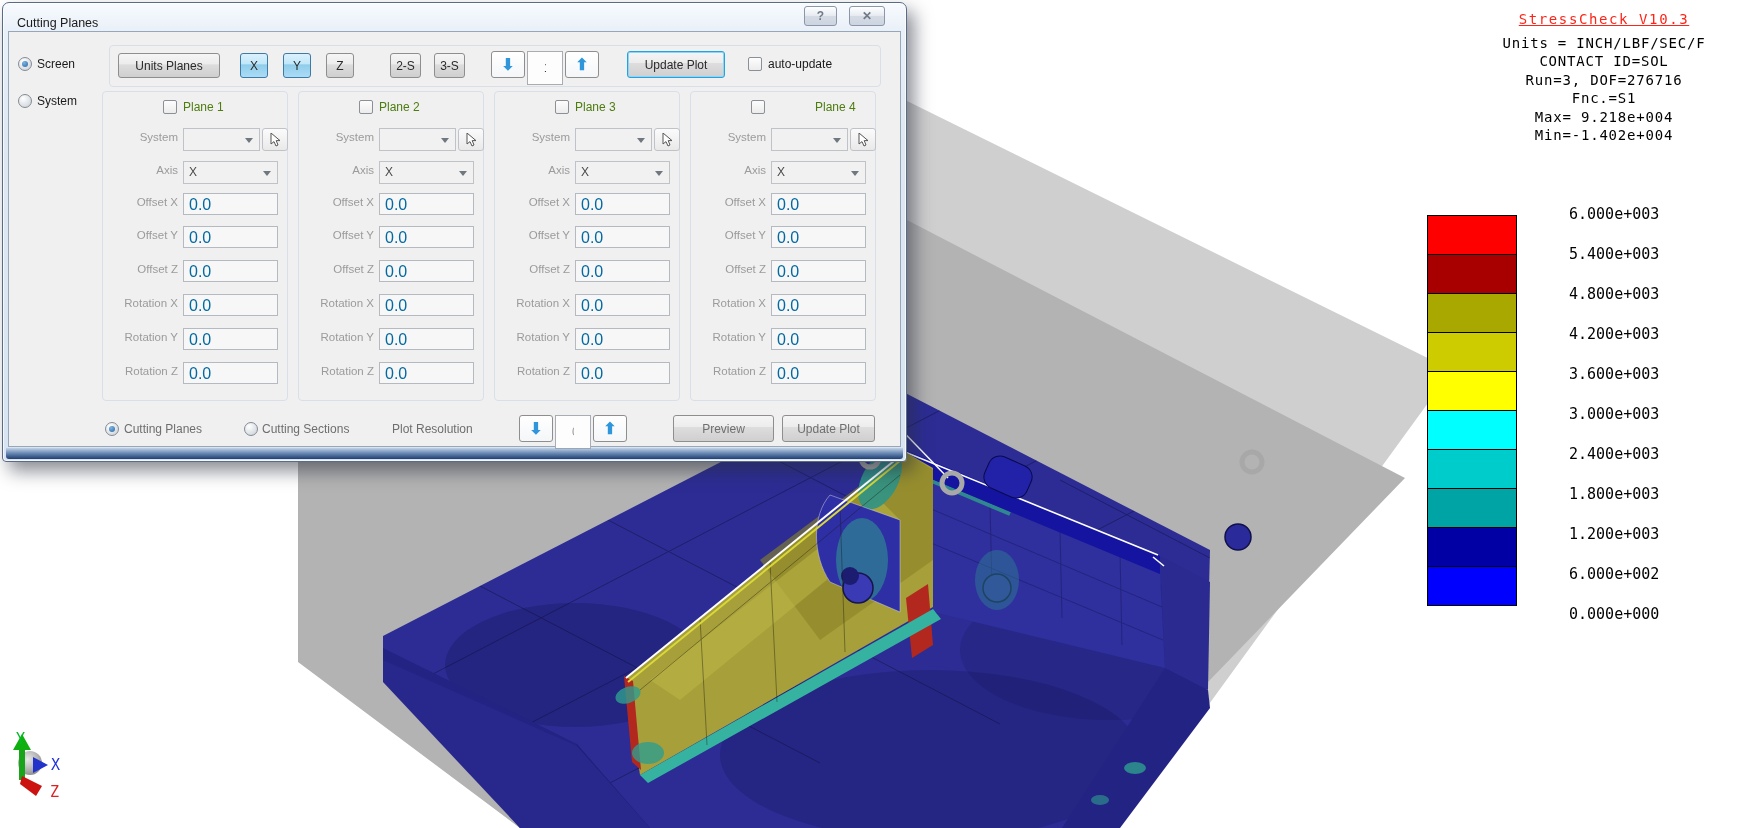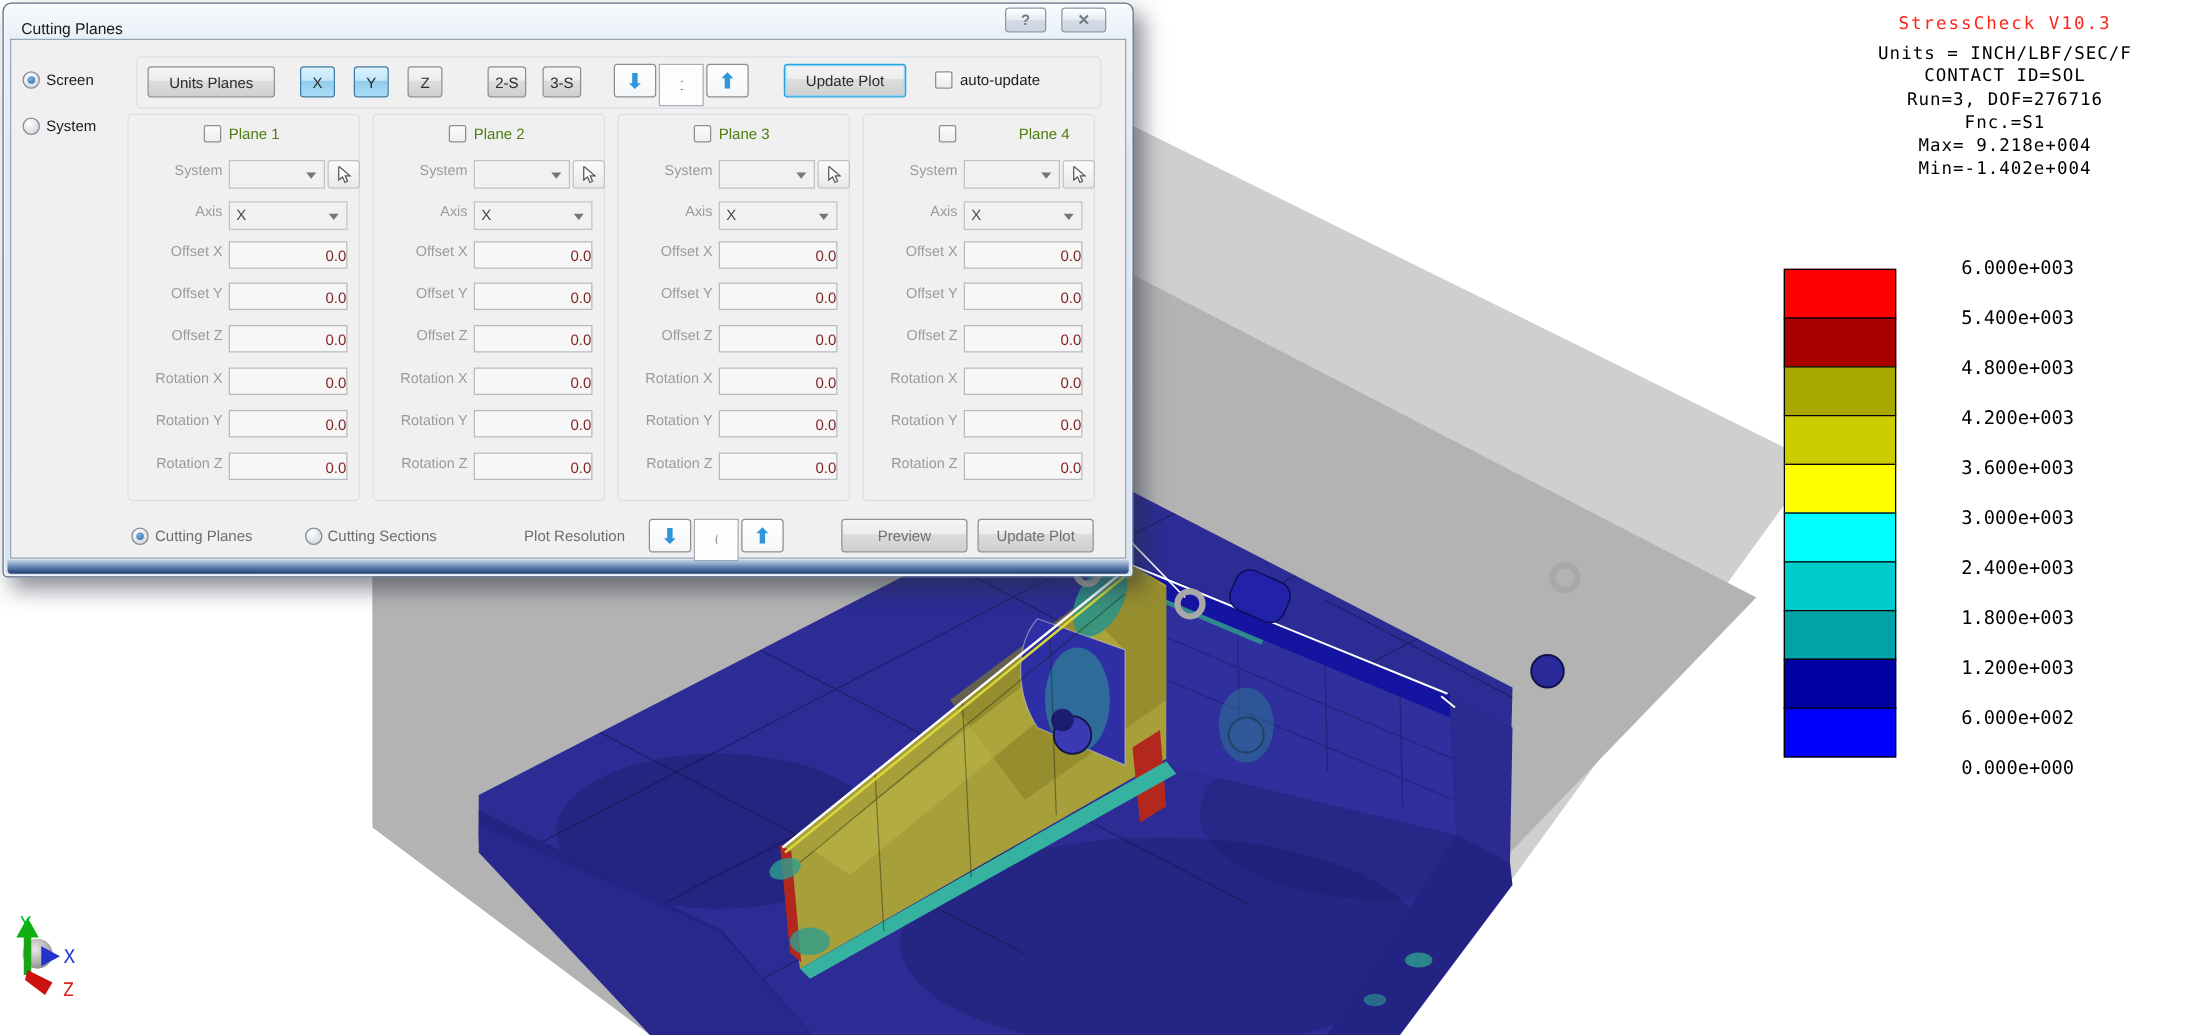--- a/index.html
+++ b/index.html
@@ -54,21 +54,21 @@
   .rlabel.gray{color:#6e6e6e;}
   
   .panel{position:absolute;top:88px;width:186px;height:310px;border:1px solid #d9dfe7;border-radius:4px;box-sizing:border-box;}
   .panel .p-lbl{position:absolute;left:4px;width:71px;text-align:right;font-size:11.5px;color:#9b9b9b;white-space:nowrap;}
   .panel .p-title-lbl{position:absolute;font-size:12px;color:#4d7c0f;white-space:nowrap;}
   .sel{position:absolute;box-sizing:border-box;border:1px solid #bfc3c8;background:#f1f1f1;height:23px;}
   .sel .val{position:absolute;left:5px;top:3px;font-size:12px;color:#4a4a4a;}
   .sel .chev{position:absolute;right:6px;top:9px;width:0;height:0;border-left:4px solid transparent;
        border-right:4px solid transparent;border-top:5px solid #6f777f;}
   .fld{position:absolute;box-sizing:border-box;border:1px solid #b5bac0;background:#f7f7f7;height:22px;
-       font-size:12px;color:#7f1d1d;padding:2px 0 0 5px;text-align:right;}
+       font-size:16px;color:#0369a1;padding:2px 0 0 5px;}
   .pick{position:absolute;box-sizing:border-box;width:26px;height:23px;border:1px solid #bfc3c8;
        border-radius:3px;background:linear-gradient(180deg,#fbfbfb,#e9e9e9);
        display:flex;align-items:center;justify-content:center;}
 </style>
 </head>
 <body>
 <div id="stage">
 
 <svg id="scene" viewBox="0 0 1763 828">
   <defs>
@@ -207,21 +207,21 @@
       <div class="lg-label" style="top: 150px;">3.600e+003</div>
       <div class="lg-label" style="top: 190px;">3.000e+003</div>
       <div class="lg-label" style="top: 230px;">2.400e+003</div>
       <div class="lg-label" style="top: 270px;">1.800e+003</div>
       <div class="lg-label" style="top: 310px;">1.200e+003</div>
       <div class="lg-label" style="top: 350px;">6.000e+002</div>
       <div class="lg-label" style="top: 390px; text-align: right;">0.000e+000</div>
     </div>
 
 <div id="hdr">
-  <div class="hdr-line hdr-title" style="color: rgb(255, 36, 25);">StressCheck V10.3</div>
+  <div class="hdr-line hdr-title" style="color: rgb(255, 36, 25); text-decoration: underline;">StressCheck V10.3</div>
   <div class="hdr-line">Units = INCH/LBF/SEC/F</div>
   <div class="hdr-line">CONTACT ID=SOL</div>
   <div class="hdr-line">Run=3, DOF=276716</div>
   <div class="hdr-line">Fnc.=S1</div>
   <div class="hdr-line">Max= 9.218e+004</div>
   <div class="hdr-line">Min=-1.402e+004</div>
 </div>
 
 <div id="dlg">
   <div class="dlg-title">Cutting Planes</div>
@@ -392,21 +392,21 @@
       <span class="p-lbl" style="top:239px;">Rotation Y</span>
       <input class="fld" style="left: 80px; top: 236px; width: 95px;" readonly="" value="0.0">
       <span class="p-lbl" style="top:273px;">Rotation Z</span>
       <input class="fld" style="left: 80px; top: 270px; width: 95px;" readonly="" value="0.0">
     </div>
 
     <span class="radio checked" style="left:96px;top:390px;"></span>
     <span class="rlabel gray" style="left:115px;top:390px;">Cutting Planes</span>
     <span class="radio" style="left:235px;top:390px;"></span>
     <span class="rlabel gray" style="left:253px;top:390px;">Cutting Sections</span>
-    <span class="rlabel gray" style="left:383px;top:390px;width:108px;text-align:right;">Plot Resolution</span>
+    <span class="rlabel gray" style="left:383px;top:390px;width:108px;">Plot Resolution</span>
     <div class="btn arrowbtn" style="left:510px;top:383px;width:34px;height:27px;">
           <span>⬇</span>
         </div>
     <input class="spinfield" style="left: 546px; top: 383px; width: 36px; height: 27px; color: rgb(154, 154, 154);" readonly="" value="0">
     <div class="btn arrowbtn" style="left:584px;top:383px;width:34px;height:27px;">
           <span>⬆</span>
         </div>
     <div class="btn gray-text" style="left:664px;top:383px;width:101px;height:27px;">
           <span>Preview</span>
         </div>

